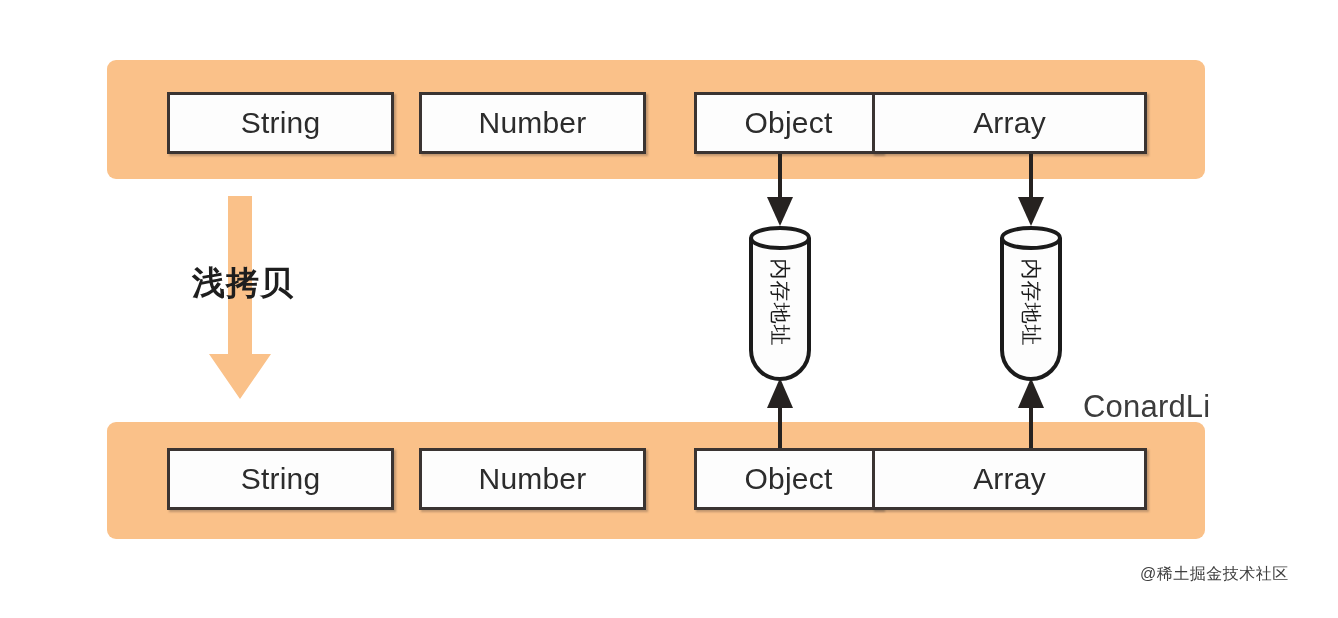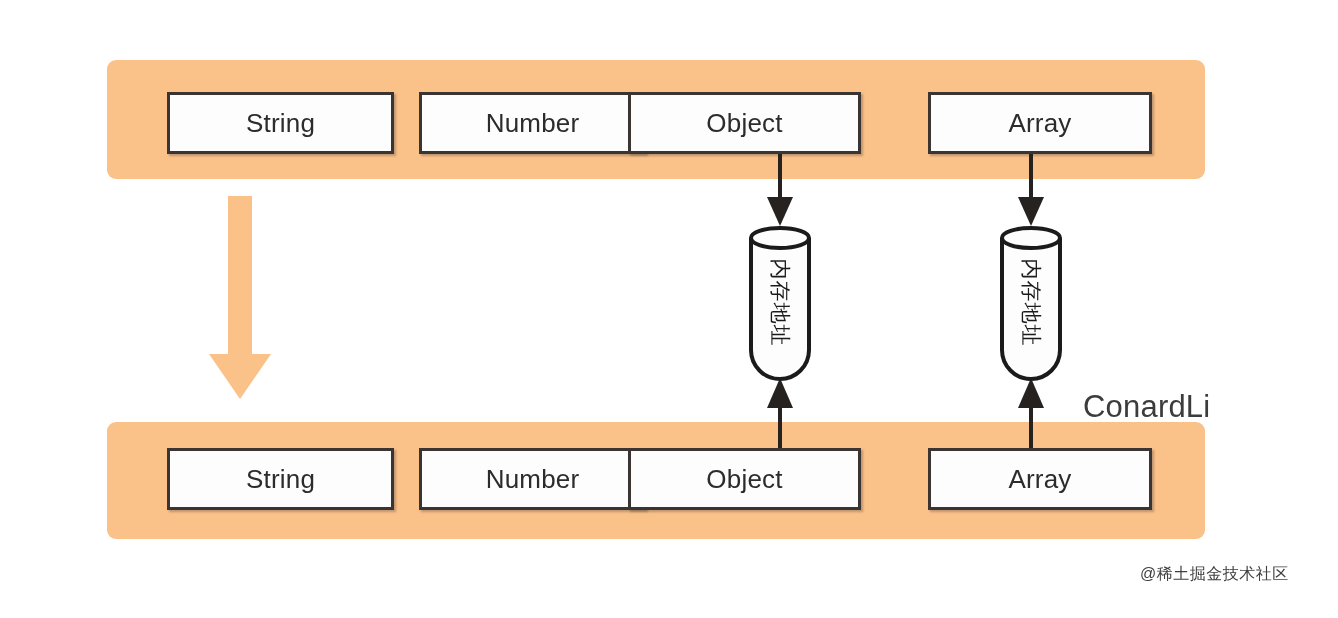--- a/index.html
+++ b/index.html
@@ -34,33 +34,33 @@
     position: absolute;
     background: #FDFDFD;
     border: 3px solid #3A3432;
     box-sizing: border-box;
     display: flex;
     align-items: center;
     justify-content: center;
     box-shadow: 2px 2px 2px rgba(60, 50, 45, 0.30);
   }
   .type-box .type-label {
-    font-size: 26px;
+    font-size: 30px;
     color: #2C2C2C;
     letter-spacing: .2px;
     line-height: 1;
   }
 
   .row-top .type-box    { top: 92px; height: 62px; }
   .row-bottom .type-box { top: 448px; height: 62px; }
 
   .col-0 { left: 167px; width: 227px; }
   .col-1 { left: 419px; width: 227px; }
-  .col-2 { left: 628px; width: 233px; }
-  .col-3 { left: 928px; width: 224px; }
+  .col-2 { left: 694px; width: 189px; }
+  .col-3 { left: 872px; width: 275px; }
 
   
   #shallow-arrow {
     position: absolute;
     left: 205px;
     top: 196px;
     width: 70px;
     height: 212px;
   }
   #shallow-label {
@@ -166,20 +166,21 @@
       <span class="type-label">Object</span>
     </div>
     <div class="type-box col-3">
       <span class="type-label">Array</span>
     </div>
   </div>
 
   <svg id="shallow-arrow" viewBox="0 0 70 212">
     <path d="M23 0 H47 V158 H66 L35 203 L4 158 H23 Z" fill="#FAC189"></path>
   </svg>
+  <div id="shallow-label">浅拷贝</div>
 
   <svg id="connectors" viewBox="0 0 1338 618">
 
     <g>
       <line x1="780" y1="154" x2="780" y2="205" stroke="#262220" stroke-width="4"></line>
       <path d="M780 226 L767 197 L793 197 Z" fill="#262220"></path>
     </g>
 
     <g>
       <line x1="1031" y1="154" x2="1031" y2="205" stroke="#262220" stroke-width="4"></line>

